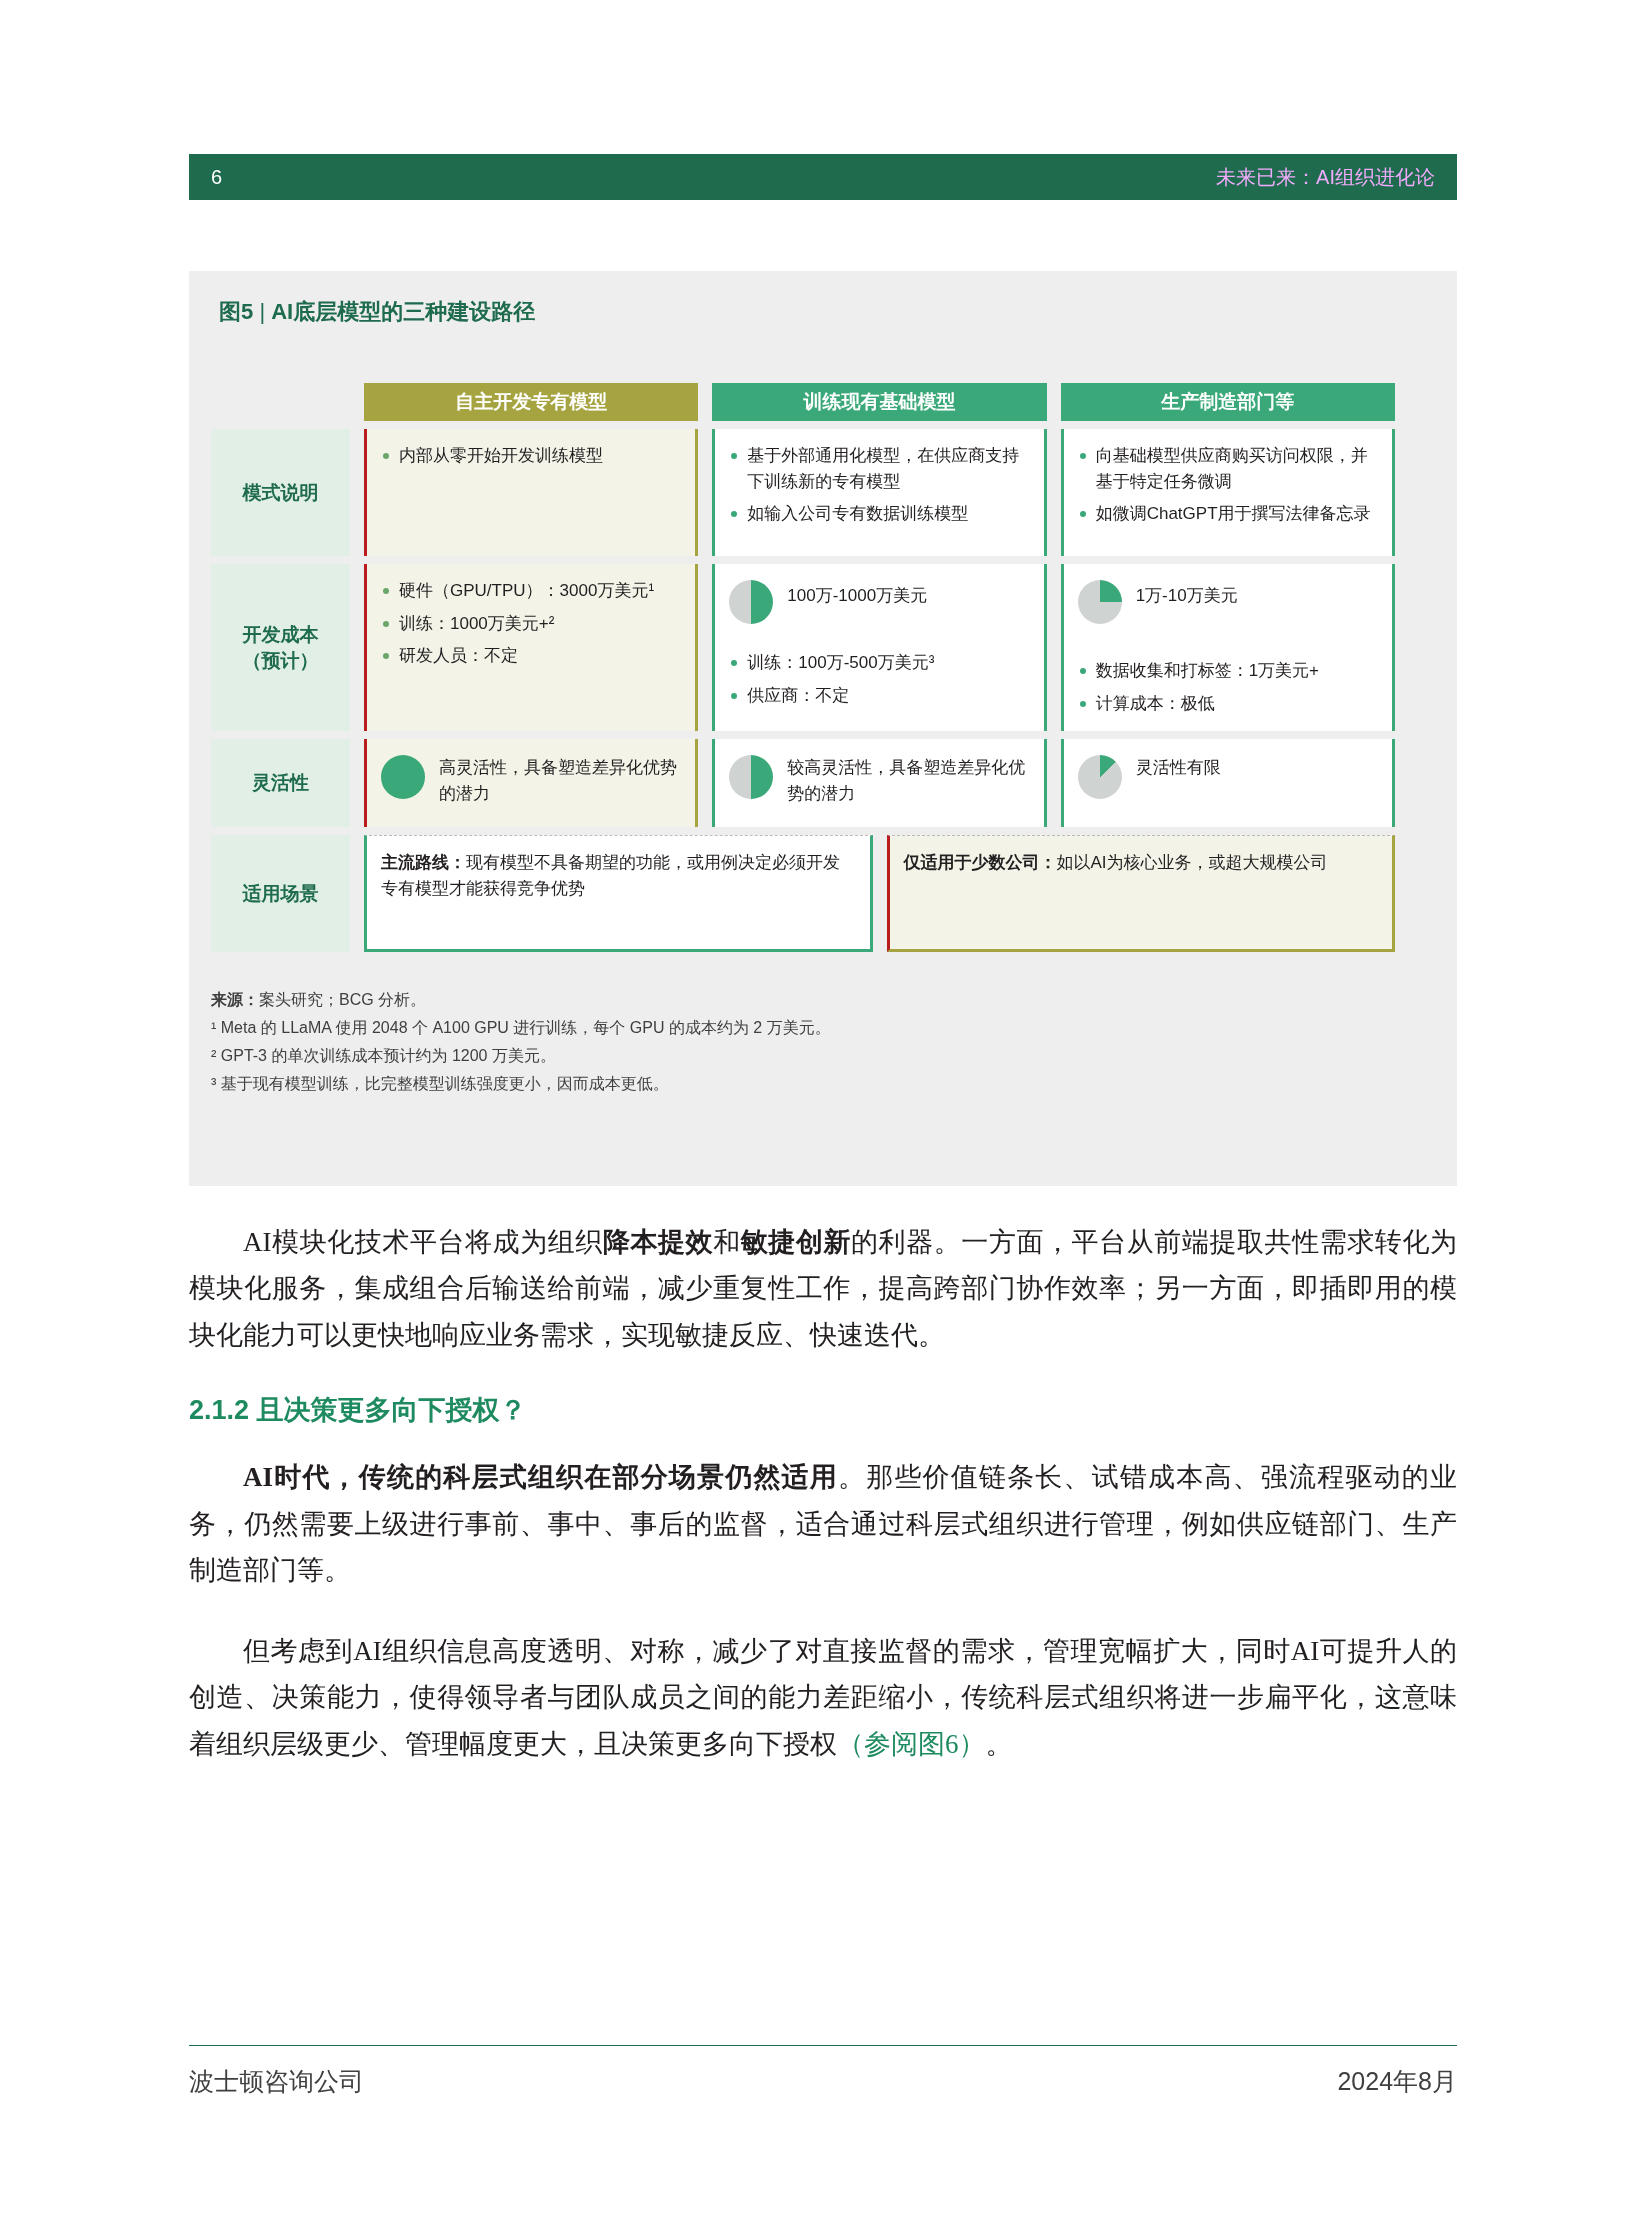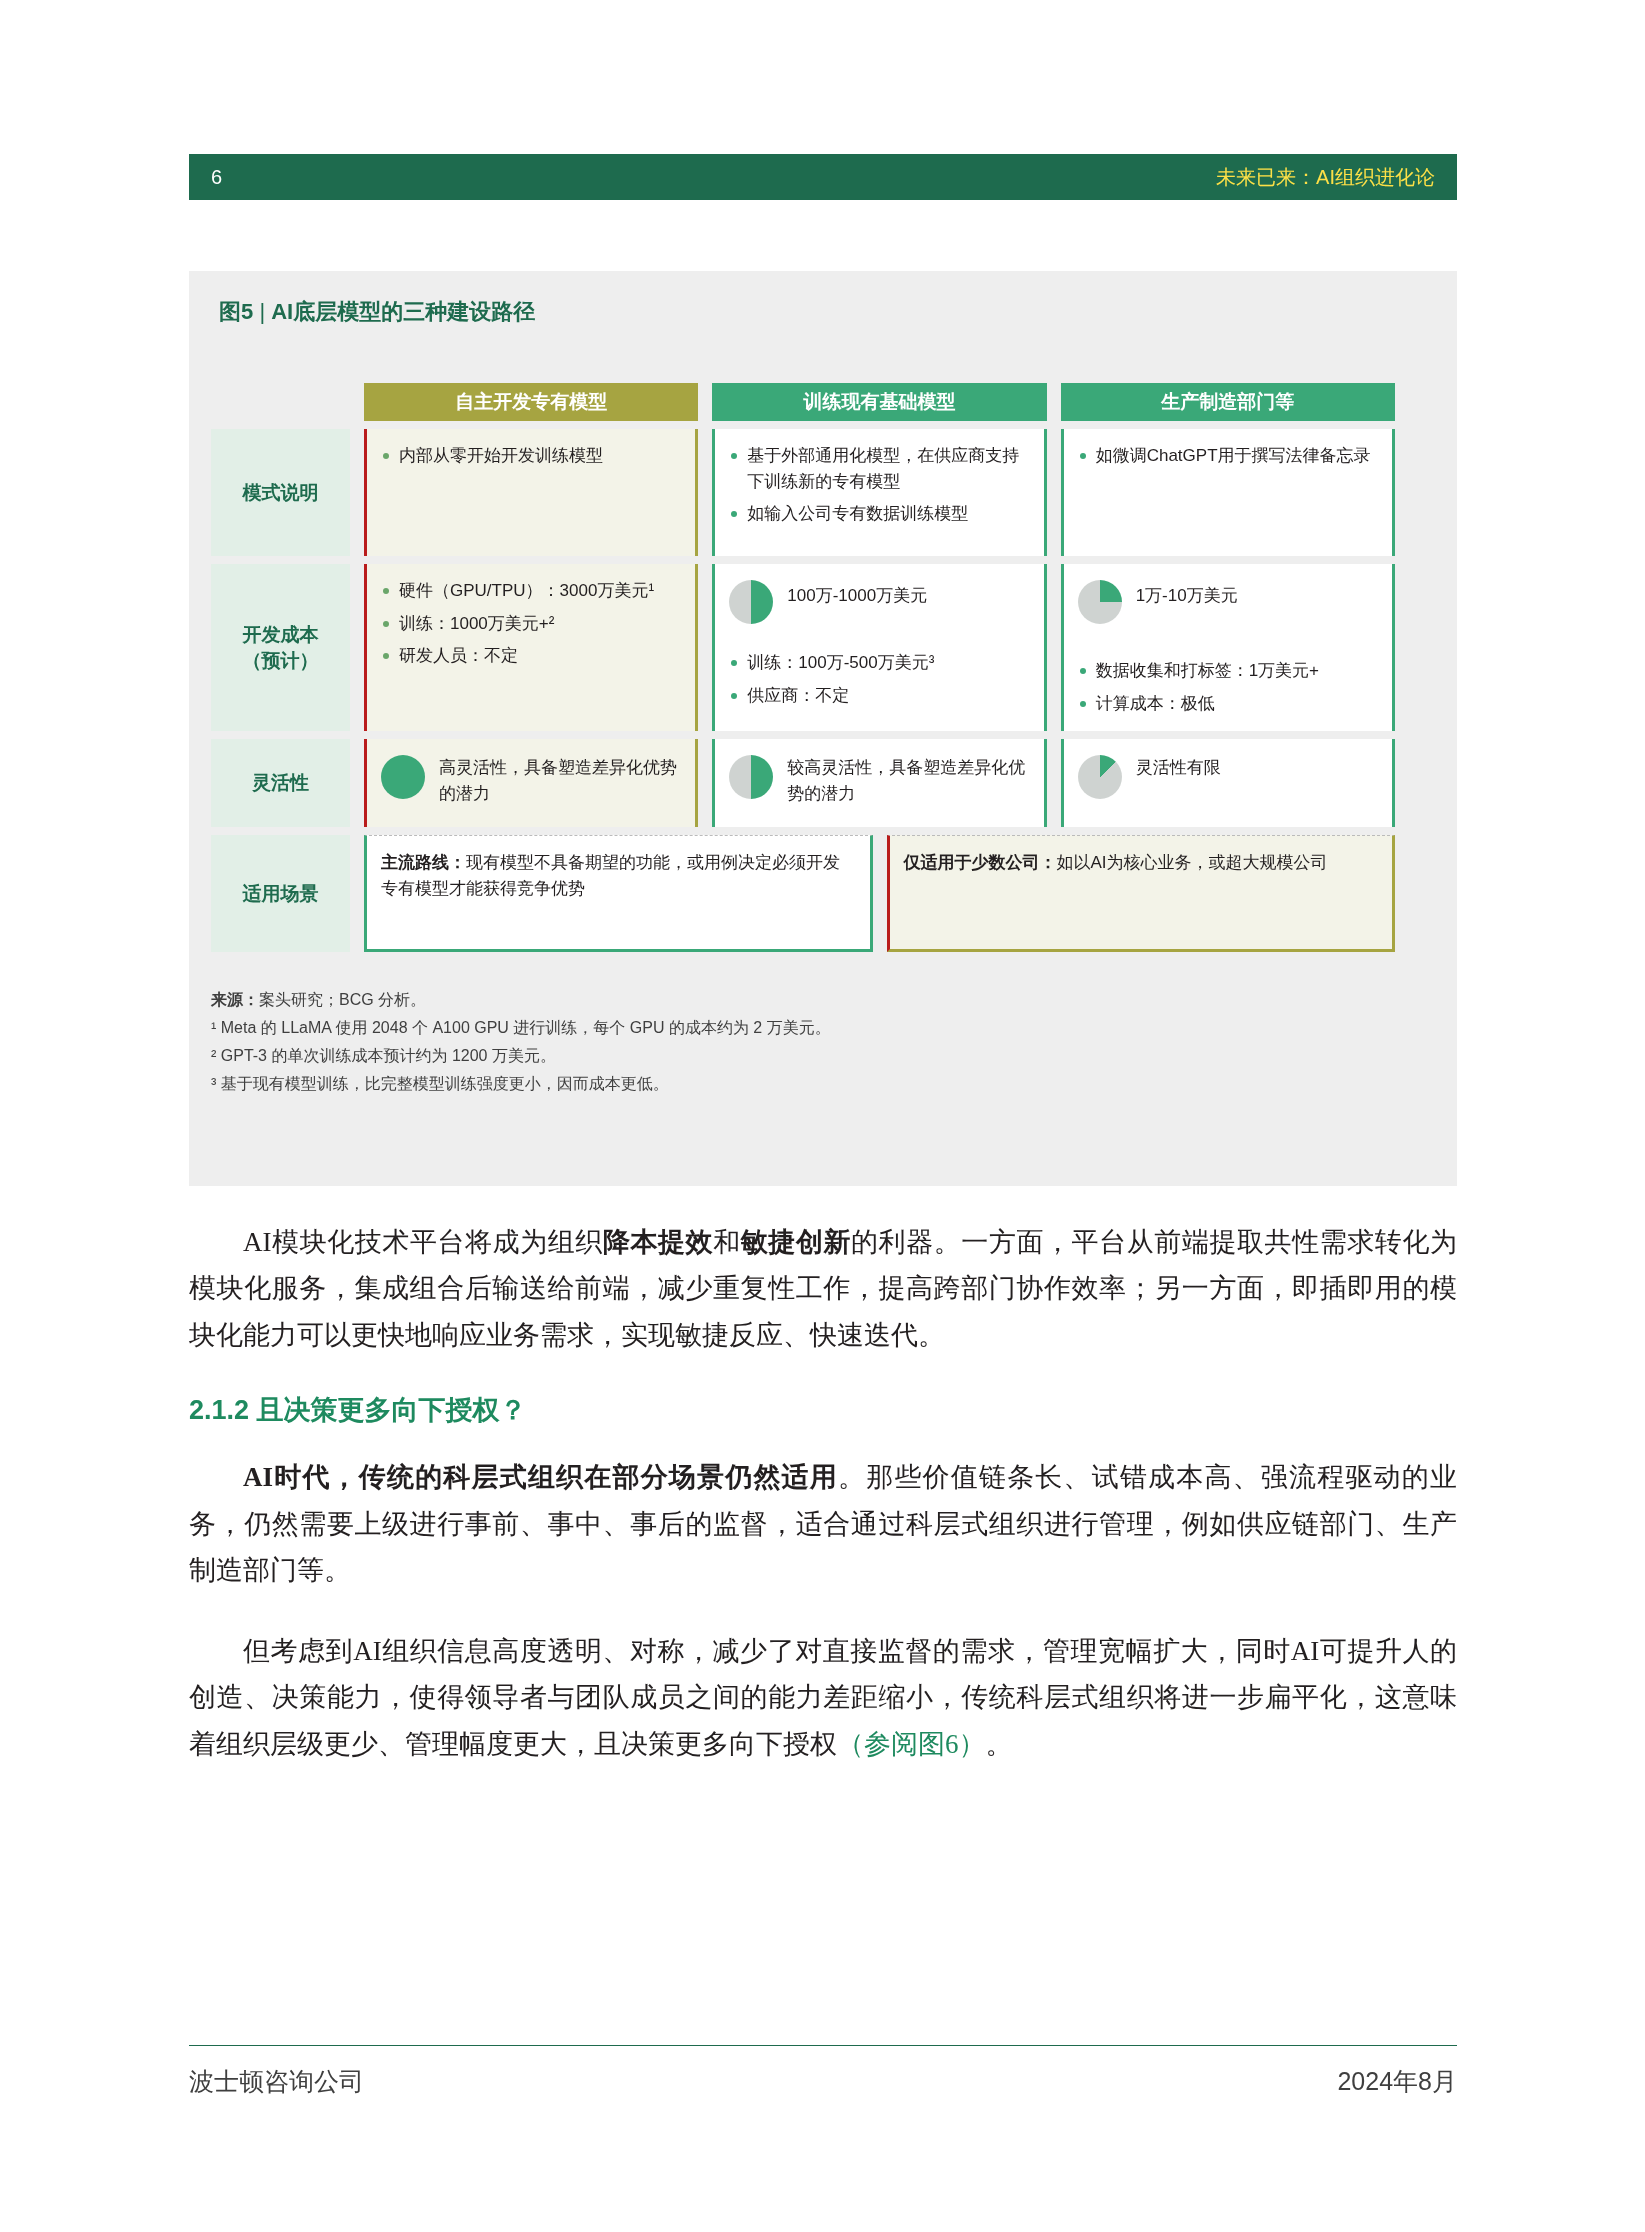--- a/index.html
+++ b/index.html
@@ -35,21 +35,21 @@
     justify-content: space-between;
     padding: 0 22px;
     box-sizing: border-box;
   }
   .header .pagenum {
     color: #ffffff;
     font-size: 20px;
     letter-spacing: 0.5px;
   }
   .header .title {
-    color: #fde047;
+    color: #f0abfc;
     font-size: 20px;
   }
 
   
   .exhibit {
     position: absolute;
     left: 189px;
     top: 271px;
     width: 1268px;
     height: 915px;
@@ -254,20 +254,21 @@
         </ul>
       </div>
       <div class="col cell cell-b">
         <ul class="bullets">
           <li>基于外部通用化模型，在供应商支持下训练新的专有模型</li>
           <li>如输入公司专有数据训练模型</li>
         </ul>
       </div>
       <div class="col cell cell-c">
         <ul class="bullets">
+          <li>向基础模型供应商购买访问权限，并基于特定任务微调</li>
           <li>如微调ChatGPT用于撰写法律备忘录</li>
         </ul>
       </div>
     </div>
 
     <div class="mrow" style="margin-top:8px; height:167px;">
       <div class="col-label rowlabel">
         <div>
           <div>开发成本</div>
           <div>（预计）</div>

